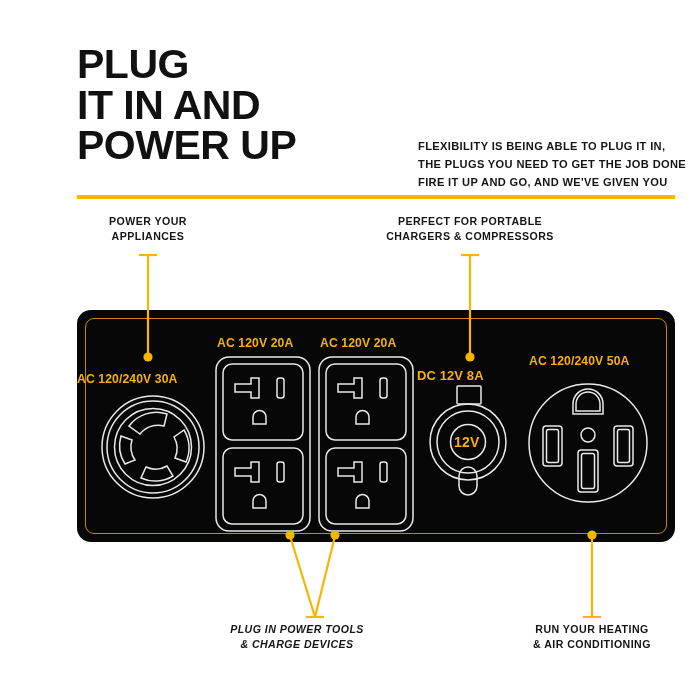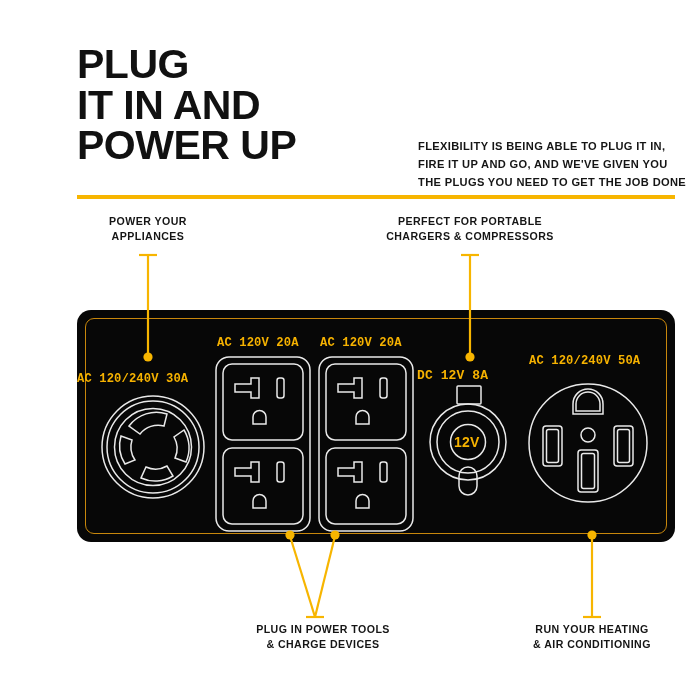--- a/index.html
+++ b/index.html
@@ -36,41 +36,40 @@
   
   .callout {
     position:absolute; text-align:center;
     font-size:10.6px; line-height:1.42; font-weight:bold;
     letter-spacing:0.45px; color:#151515; text-transform:uppercase;
     white-space:nowrap;
   }
   .callout .ln { display:block; }
   .c-tl { left:23px;  top:214px; width:200px; }
   .c-tr { left:345px; top:214px; width:200px; }
-  .c-bl { left:198px; top:622px; width:200px; }
+  .c-bl { left:172px; top:622px; width:200px;font-style:italic; }
   .c-br { left:467px; top:622px; width:200px; }
 
   
   .leaders { position:absolute; left:0; top:0; width:700px; height:700px; }
 
   
   .panel {
     position:absolute; left:52px; top:310px; width:598px; height:232px;
     background:#070707; border-radius:14px;
   }
   .panel-inner {
     position:absolute; left:8px; top:8px; right:8px; bottom:8px;
     border:1.4px solid #c8870c; border-radius:9px;
   }
 
   .olabel {
     position:absolute; color:#f6b200; font-weight:bold;
     font-size:12.2px; letter-spacing:0.1px; white-space:nowrap;
     text-transform:uppercase;
-    font-family:Liberation Mono, monospace;
   }
 
   .socket { position:absolute; }
   .socket svg { display:block; overflow:visible; }
 
   .dc-text {
     position:absolute; color:#f6b200; font-weight:bold; font-size:14px;
     letter-spacing:0.2px; white-space:nowrap;
   }
 </style>
@@ -80,22 +79,22 @@
 <div class="stage">
 
   <div class="headline">
     <span class="ln">PLUG</span>
     <span class="ln">IT IN AND</span>
     <span class="ln">POWER UP</span>
   </div>
 
   <div class="subcopy">
     <span class="ln">FLEXIBILITY IS BEING ABLE TO PLUG IT IN,</span>
+    <span class="ln">THE PLUGS YOU NEED TO GET THE JOB DONE</span>
     <span class="ln">FIRE IT UP AND GO, AND WE'VE GIVEN YOU</span>
-    <span class="ln">THE PLUGS YOU NEED TO GET THE JOB DONE</span>
   </div>
 
   <div class="rule"></div>
 
   <div class="callout c-tl">
     <span class="ln">POWER YOUR</span>
     <span class="ln">APPLIANCES</span>
   </div>
   <div class="callout c-tr">
     <span class="ln">PERFECT FOR PORTABLE</span>

